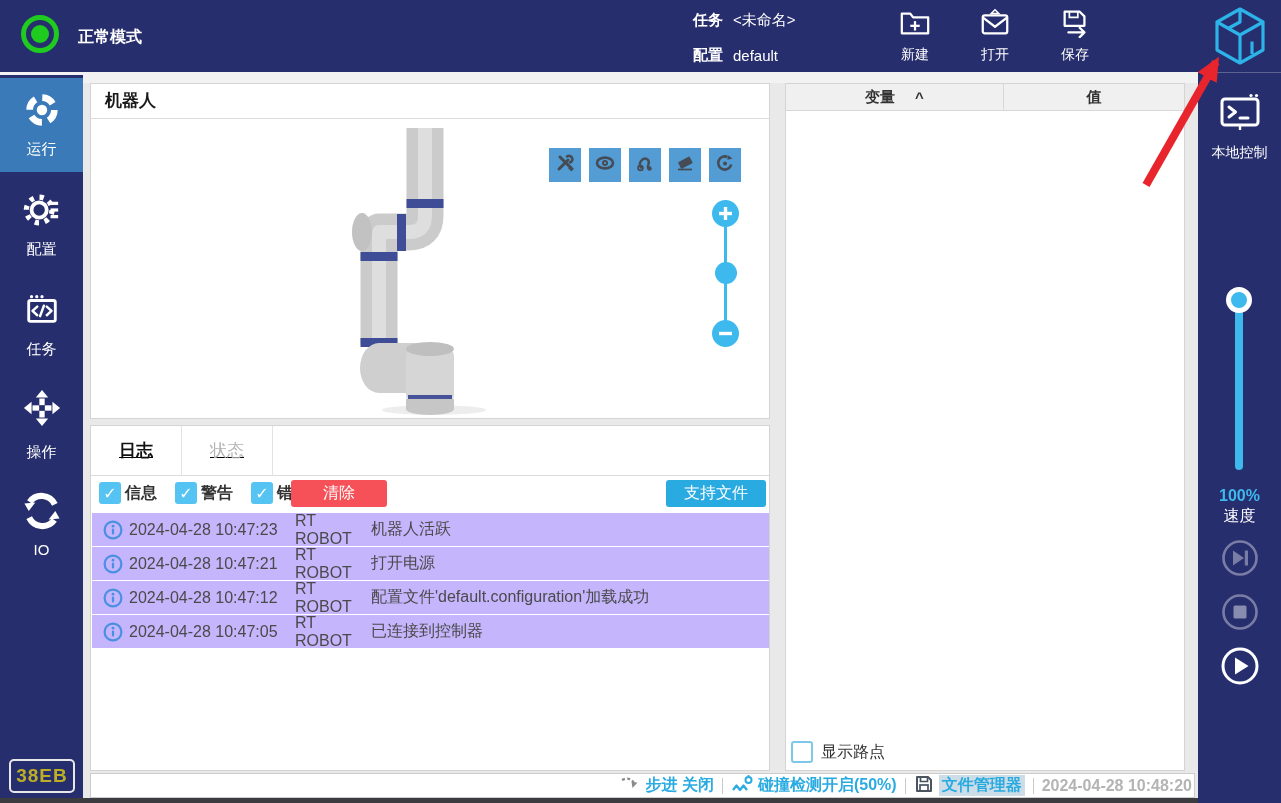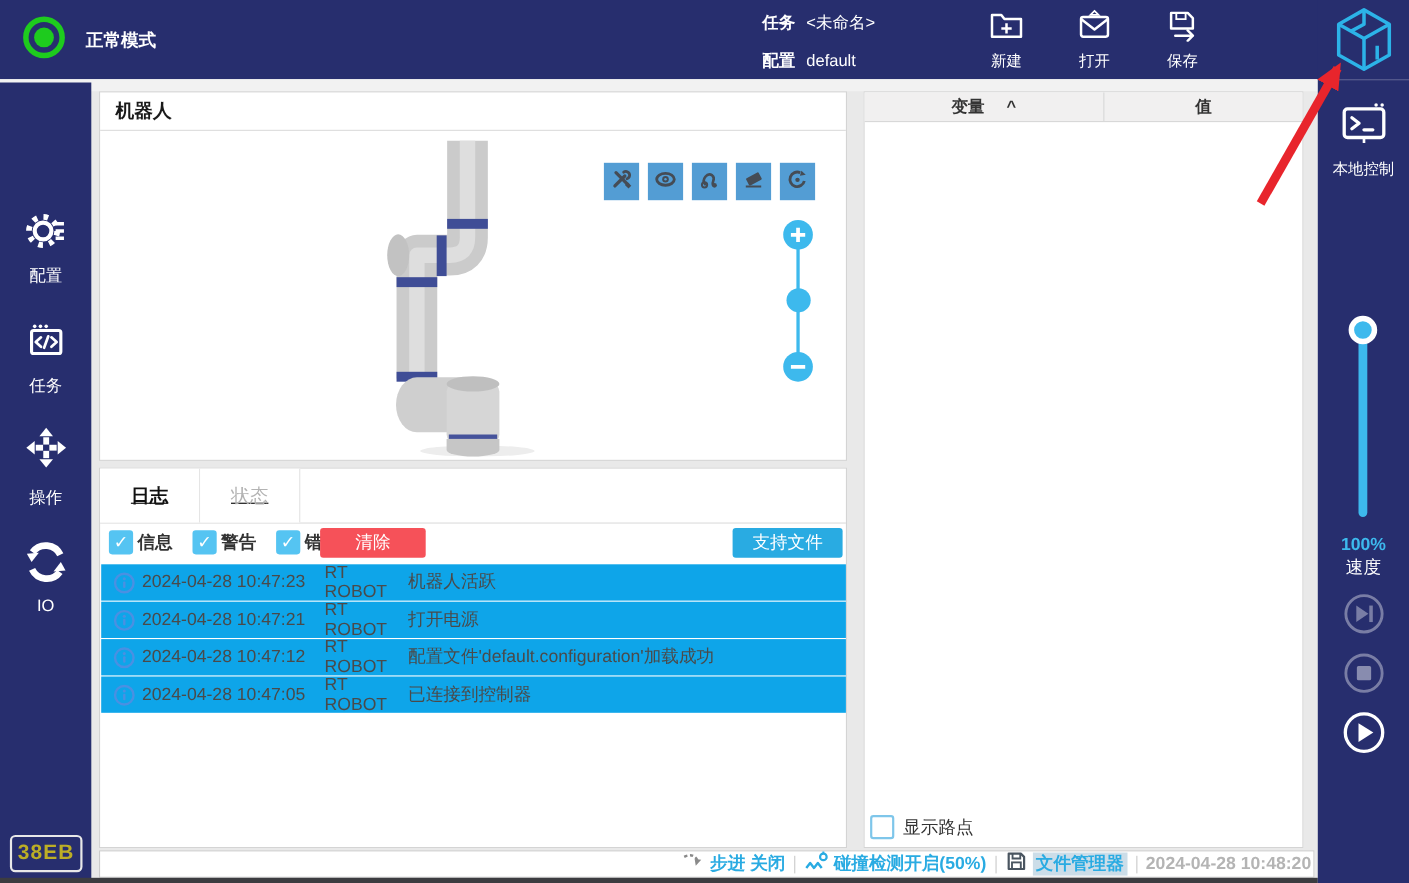--- a/index.html
+++ b/index.html
@@ -47,21 +47,21 @@
   .tab.inactive{color:#b3b3b3;}
   .filter-row{position:absolute;left:0;top:50px;width:100%;height:34px;display:flex;align-items:center;}
   .cb{width:22px;height:22px;border-radius:3px;background:#55c4f2;color:#fff;display:flex;align-items:center;justify-content:center;font-size:16px;font-weight:bold;cursor:pointer;flex:0 0 auto;}
   .cb.empty{background:#fff;border:2px solid #7ec6ea;box-sizing:border-box;color:transparent;}
   .cb-label{font-size:16px;font-weight:bold;color:#333;margin-left:4px;}
   .btn-clear{position:absolute;left:200px;top:54px;width:96px;height:27px;background:#f65159;color:#fff;border-radius:3px;
     display:flex;align-items:center;justify-content:center;font-size:16px;cursor:pointer;}
   .btn-support{position:absolute;right:3px;top:54px;width:100px;height:27px;background:#29abe2;color:#fff;border-radius:3px;
     display:flex;align-items:center;justify-content:center;font-size:16px;cursor:pointer;}
   .log-list{position:absolute;left:1px;top:87px;width:677px;}
-  .log-row{height:33px;margin-bottom:1px;background:#0ea5e9;display:flex;align-items:center;font-size:16px;color:#4a4a4a;}
+  .log-row{height:33px;margin-bottom:1px;background:#c4b5fd;display:flex;align-items:center;font-size:16px;color:#4a4a4a;}
   .log-row .ic{margin-left:11px;width:20px;height:20px;flex:0 0 auto;}
   .log-row .t{margin-left:6px;width:166px;}
   .log-row .s{width:76px;}
   .log-row .m{margin-left:0px;}
   
   .var-panel{left:785px;top:83px;width:400px;height:688px;}
   .var-hdr{position:absolute;left:0;top:0;width:100%;height:27px;background:#f1f0f0;border-bottom:1px solid #d8d8d8;box-sizing:border-box;display:flex;}
   .var-hdr .c1{width:217px;display:flex;align-items:center;justify-content:center;gap:20px;font-size:15px;font-weight:bold;color:#333;}
   .var-hdr .c2{flex:1;border-left:1px solid #d8d8d8;display:flex;align-items:center;justify-content:center;font-size:15px;font-weight:bold;color:#333;}
   .waypoints{position:absolute;left:5px;bottom:7px;display:flex;align-items:center;gap:8px;}
@@ -133,20 +133,29 @@
           <path d="M10 25 h17 m0 0 l-5 -5 m5 5 l-5 5" stroke-linejoin="round" stroke-linecap="round"></path>
         </svg>
       </span>
       <span class="lbl">保存</span>
     </div>
   </div>
 </div>
 <div class="abs top-strip"></div>
 
 <div class="abs lsidebar">
+  <div class="nav-item active" style="top:3px;">
+    <span>
+      <svg width="38" height="38" viewBox="0 0 40 40">
+        <circle cx="20" cy="20" r="13" fill="none" stroke="#fff" stroke-width="7" stroke-dasharray="13 7.4"></circle>
+        <circle cx="20" cy="20" r="5.5" fill="#fff"></circle>
+      </svg>
+    </span>
+    <span class="lbl">运行</span>
+  </div>
   <div class="nav-item" style="top:103px;">
     <span>
       <svg width="38" height="38" viewBox="0 0 40 40">
         <circle cx="17" cy="20" r="8" fill="none" stroke="#fff" stroke-width="4"></circle>
         <circle cx="17" cy="20" r="13.5" fill="none" stroke="#fff" stroke-width="5.5" stroke-dasharray="4.5 6.1"></circle>
         <line x1="29" y1="13" x2="37" y2="13" stroke="#fff" stroke-width="3.4"></line>
         <line x1="29" y1="20" x2="37" y2="20" stroke="#fff" stroke-width="3.4"></line>
         <line x1="29" y1="27" x2="37" y2="27" stroke="#fff" stroke-width="3.4"></line>
       </svg>
     </span>

